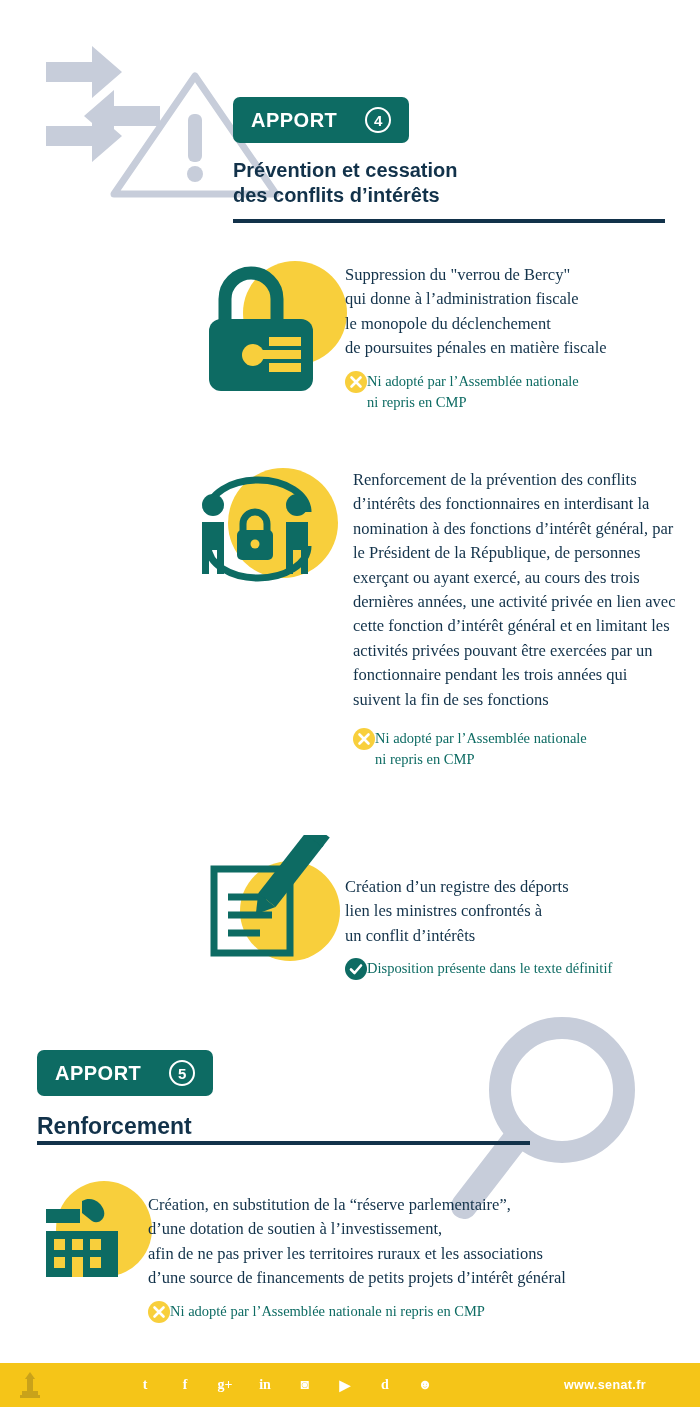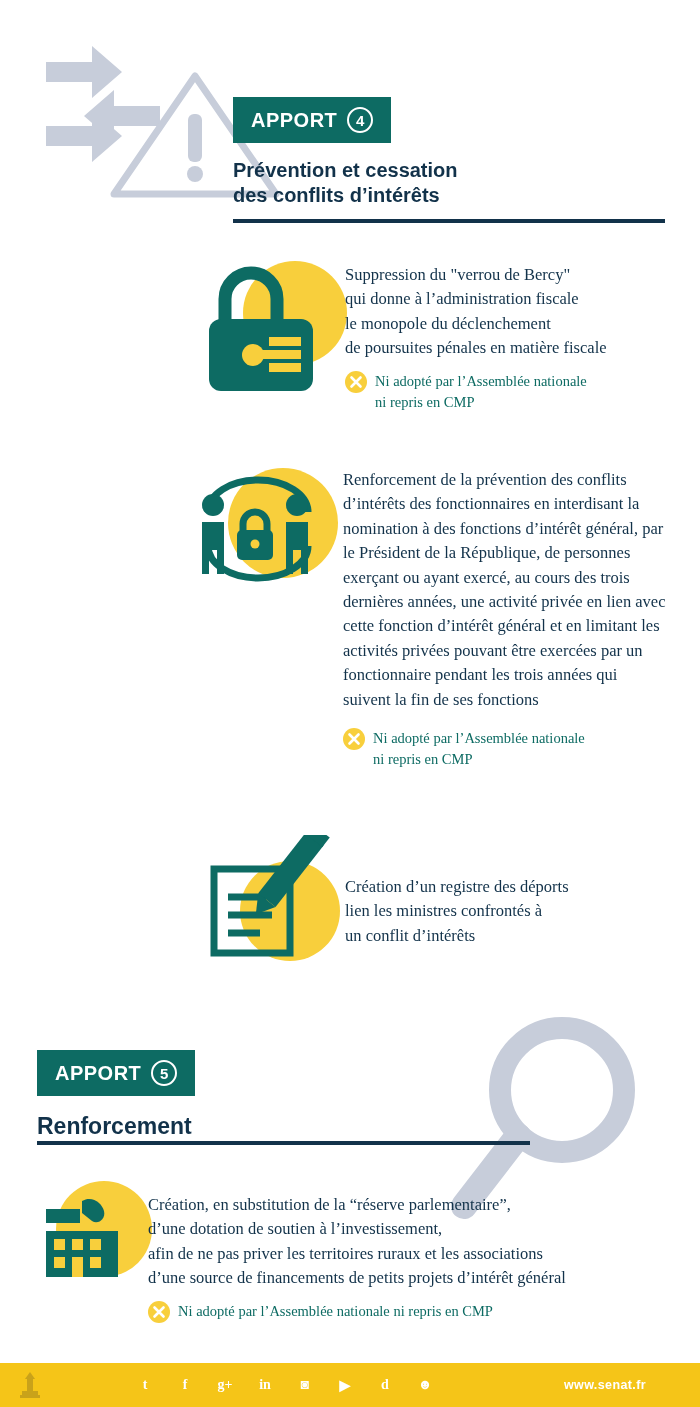--- a/index.html
+++ b/index.html
@@ -16,27 +16,28 @@
 
   
   .deco-arrows { position: absolute; left: 44px; top: 40px; width: 120px; height: 140px; }
   .deco-triangle { position: absolute; left: 110px; top: 70px; width: 170px; height: 130px; }
   .deco-magnifier { position: absolute; left: 450px; top: 1010px; width: 220px; height: 230px; }
 
   
   .badge {
     display: inline-flex;
     align-items: center;
-    gap: 10px;
+    gap: 28px;
     background: #0d6b63;
     color: #ffffff;
     font-weight: bold;
     letter-spacing: .5px;
     padding: 10px 18px;
     font-size: 20px;
+    border-radius: 7px;
   }
   .badge .num {
     width: 26px; height: 26px; border-radius: 50%;
     border: 2px solid #ffffff;
     display: inline-flex; align-items: center; justify-content: center;
     font-size: 15px; font-weight: bold; line-height: 1;
   }
 
   .apport4-badge { position: absolute; left: 233px; top: 97px; }
   .apport4-title {
@@ -58,21 +59,20 @@
   .item-body { position: absolute; }
   .item-text {
     color: #12324a;
     font-family: "Liberation Serif", serif;
     font-size: 16.5px;
     line-height: 1.48;
   }
   .status {
     display: flex;
     align-items: flex-start;
-    gap: 8px;
     margin-top: 10px;
   }
   .status-icon { flex: 0 0 auto; width: 22px; height: 22px; }
   .status-text {
     font-family: "Liberation Serif", serif;
     font-size: 14.5px;
     line-height: 1.45;
     color: #0d6b63;
   }
 
@@ -169,21 +169,21 @@
         <path d="M22 62 h22 v52 h-7 v-24 h-8 v24 h-7 z" fill="#0d6b63"></path>
 
         <circle cx="117" cy="45" r="11" fill="#0d6b63"></circle>
         <path d="M106 62 h22 v52 h-7 v-24 h-8 v24 h-7 z" fill="#0d6b63"></path>
 
         <path d="M63 72 V64 a12 12 0 0 1 24 0 V72" fill="none" stroke="#0d6b63" stroke-width="7"></path>
         <rect x="57" y="70" width="36" height="30" rx="5" fill="#0d6b63"></rect>
         <circle cx="75" cy="84" r="4.5" fill="#f8cf3c"></circle>
       </svg>
     </div>
-    <div class="item-body" style="left:163px; top:8px; width:325px;">
+    <div class="item-body" style="left:173px; top:8px; width:325px;">
       <div class="item-text">Renforcement de la prévention des conflits d’intérêts des fonctionnaires en interdisant la nomination à des fonctions d’intérêt général, par le Président de la République, de personnes exerçant ou ayant exercé, au cours des trois dernières années, une activité privée en lien avec cette fonction d’intérêt général et en limitant les activités privées pouvant être exercées par un fonctionnaire pendant les trois années qui suivent la fin de ses fonctions</div>
       <div class="status" style="margin-top:16px;">
         <svg class="status-icon" viewBox="0 0 22 22">
           <circle cx="11" cy="11" r="11" fill="#f8cf3c"></circle>
           <path d="M6.5 6.5 L15.5 15.5 M15.5 6.5 L6.5 15.5" stroke="#ffffff" stroke-width="2.6" stroke-linecap="round"></path>
         </svg>
         <div class="status-text" style="white-space: pre-line;">Ni adopté par l’Assemblée nationale
 ni repris en CMP</div>
       </div>
     </div>
@@ -201,20 +201,27 @@
           <rect x="68" y="-8" width="22" height="78" fill="#0d6b63"></rect>
           <path d="M68 70 h22 l-11 18 z" fill="#0d6b63"></path>
           <rect x="68" y="-18" width="22" height="12" fill="#0d6b63"></rect>
         </g>
       </svg>
     </div>
     <div class="item-body" style="left:145px; top:40px; width:330px;">
       <div class="item-text" style="white-space: pre-line;">Création d’un registre des déports
 lien les ministres confrontés à
 un conflit d’intérêts</div>
+      <div class="status">
+        <svg class="status-icon" viewBox="0 0 22 22">
+          <circle cx="11" cy="11" r="11" fill="#0d6b63"></circle>
+          <path d="M6 11.5 L9.5 15 L16 7.5" stroke="#ffffff" stroke-width="2.6" fill="none" stroke-linecap="round" stroke-linejoin="round"></path>
+        </svg>
+        <div class="status-text">Disposition présente dans le texte définitif</div>
+      </div>
     </div>
   </div>
 
   <div class="badge apport5-badge">
     <span>APPORT</span>
     <span class="num">5</span>
   </div>
   <div class="apport5-title">Renforcement</div>
   <div class="rule-5"></div>
 

